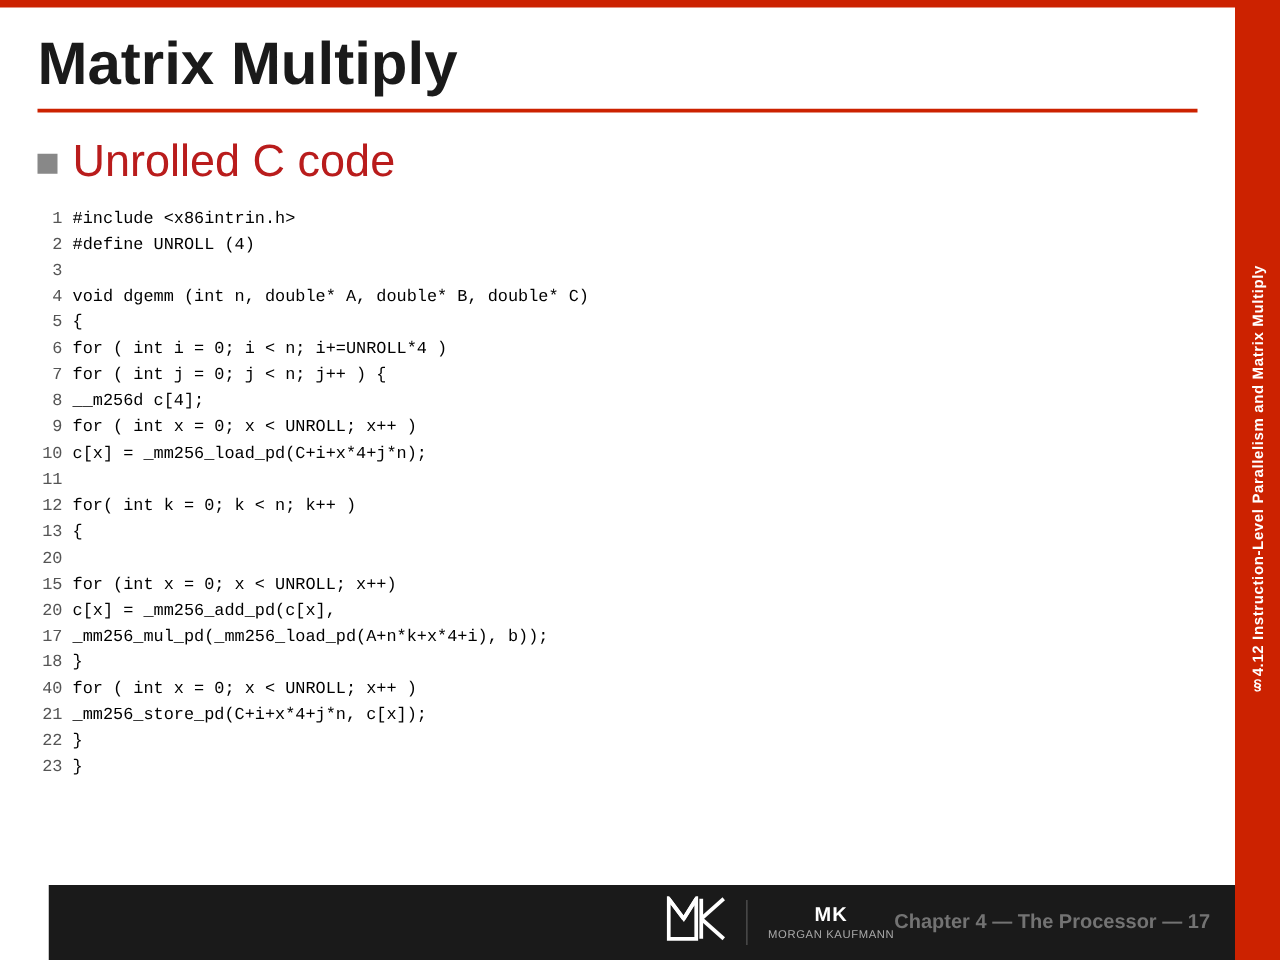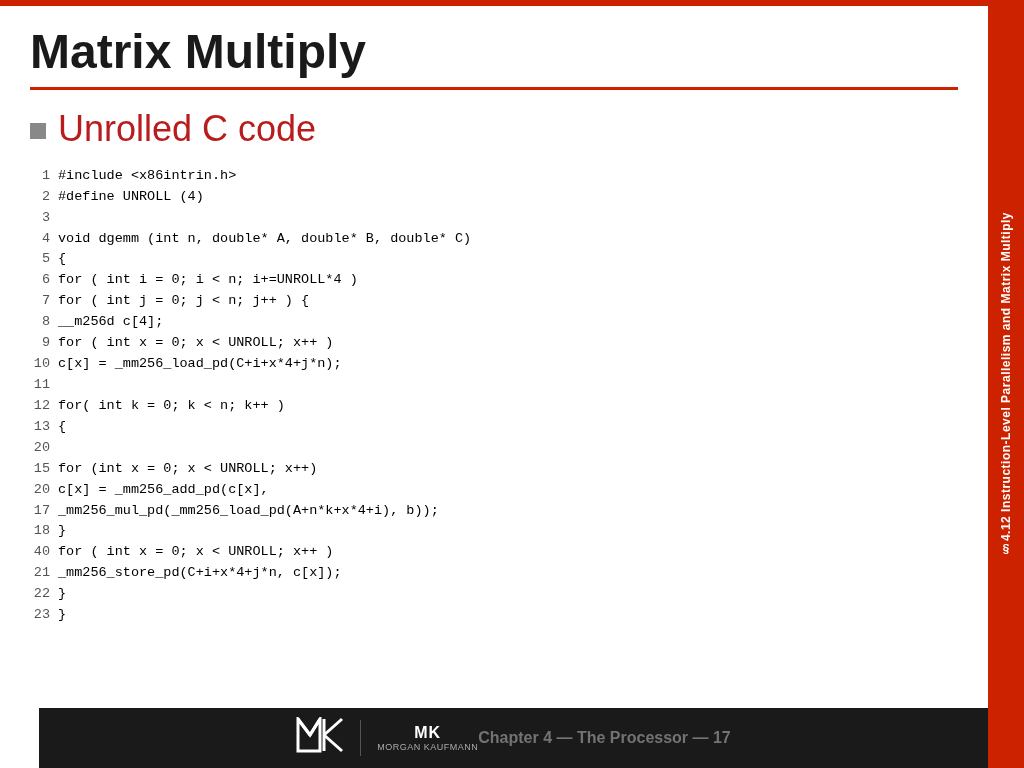--- a/index.html
+++ b/index.html
@@ -121,21 +121,21 @@
     
     .bottom-bar {
       position: absolute;
       bottom: 0;
       left: 0;
       right: 36px;
       height: 60px;
       background: #1a1a1a;
       display: flex;
       align-items: center;
-      justify-content: center;
+      justify-content: flex-end;
       padding: 0 20px;
       margin-left: 39px;
     }
 
     .logo-area {
       display: flex;
       align-items: center;
       gap: 16px;
     }
 

